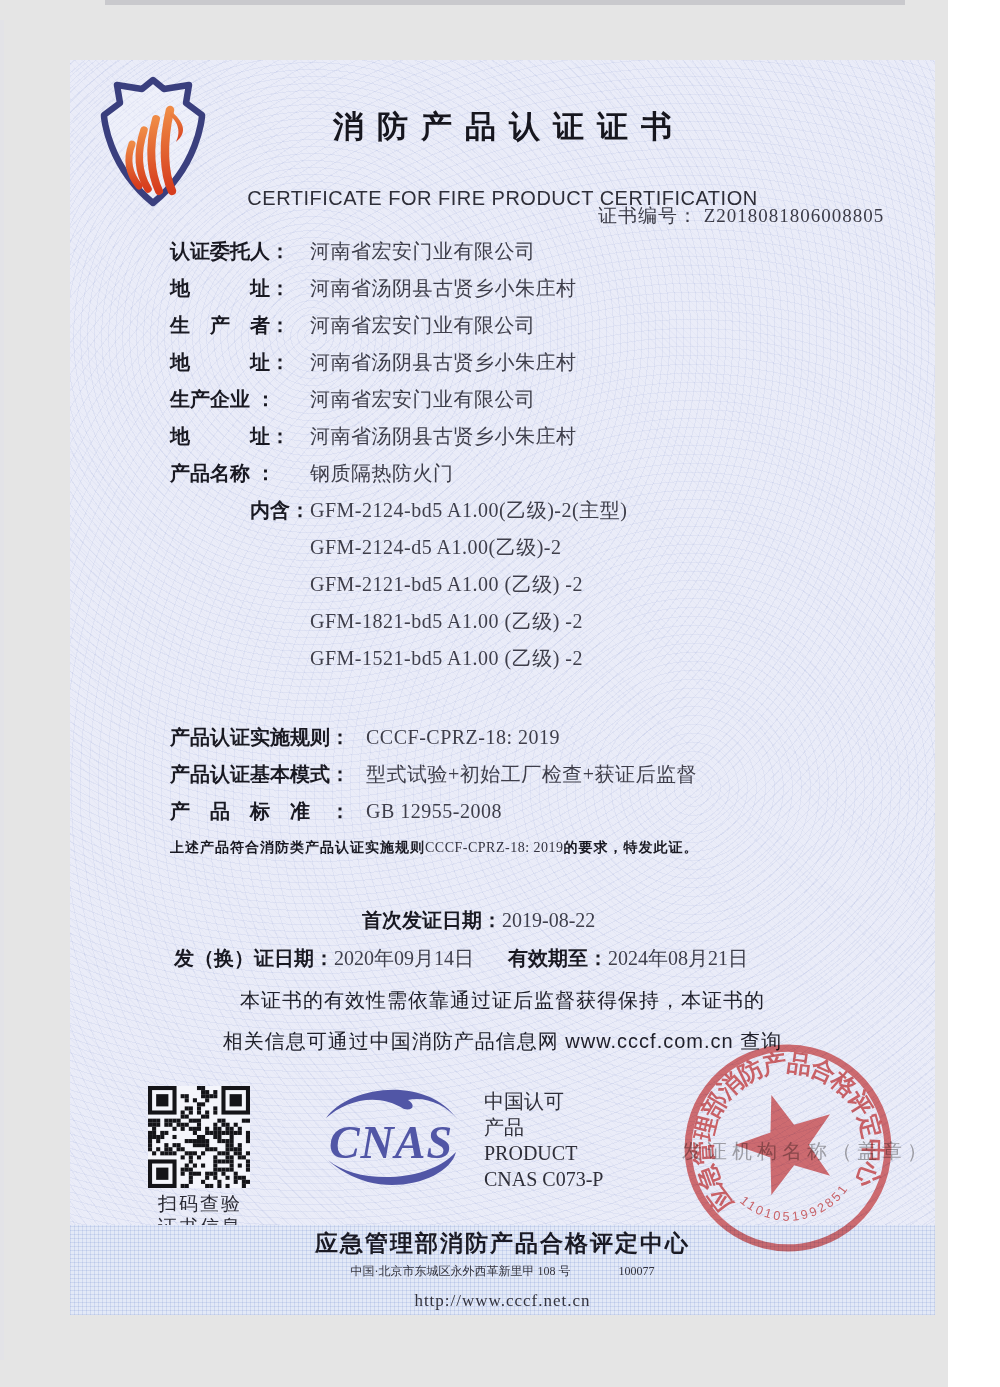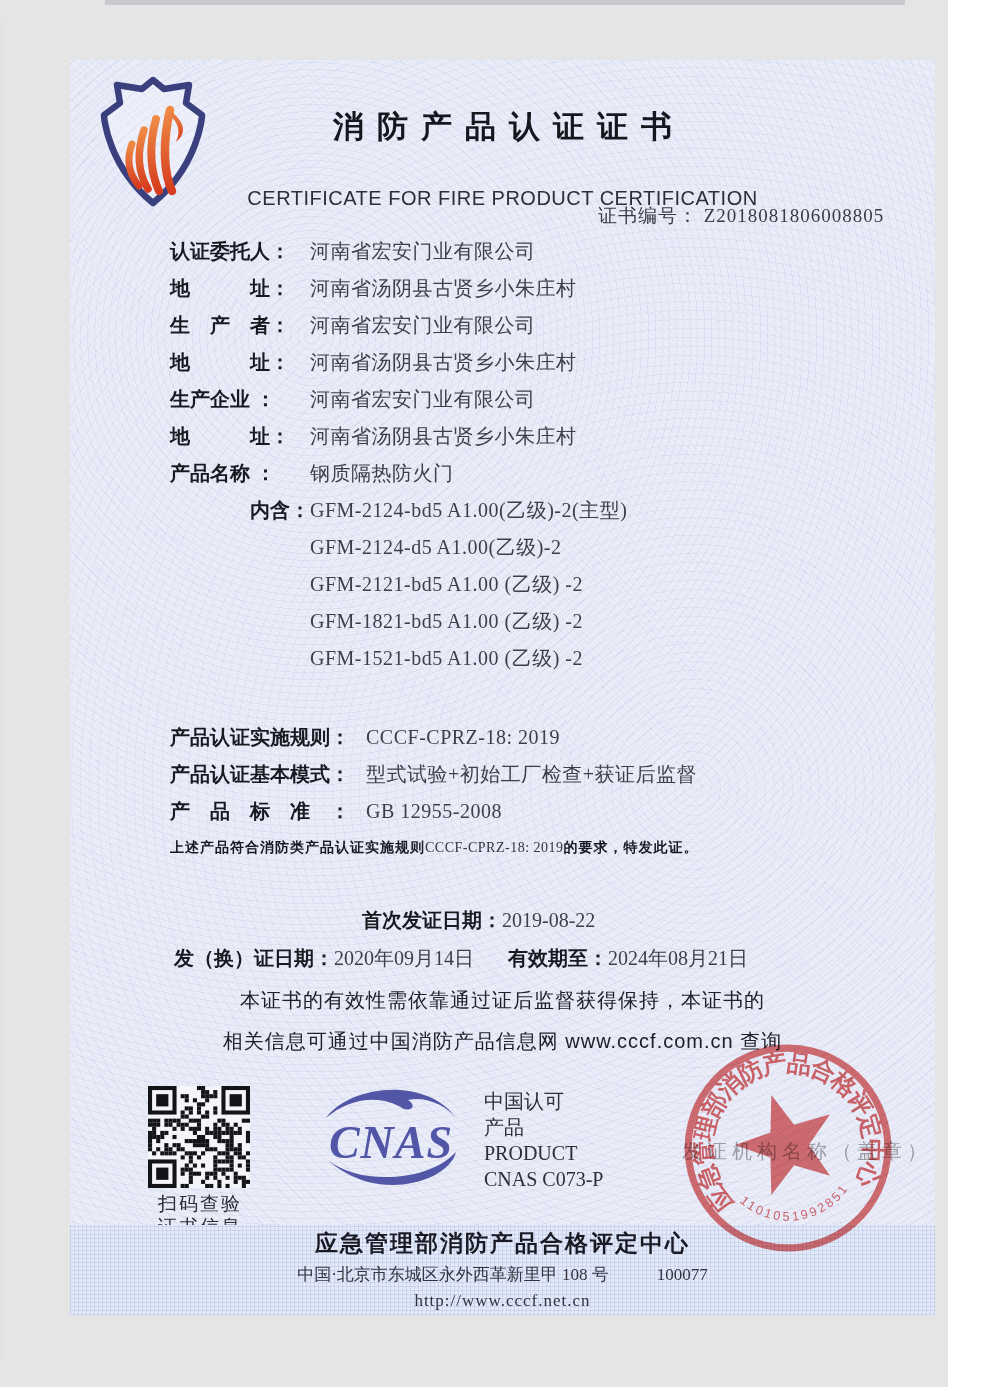--- a/index.html
+++ b/index.html
@@ -100,21 +100,21 @@
     position:absolute; left:602px; top:972px; width:232px; height:232px;
     z-index:2; mix-blend-mode:multiply; opacity:0.85;
   }
 
   .org-name{
     position:absolute; left:0; top:1168px; width:100%; text-align:center;
     font-size:23px; font-weight:bold; color:#1a1a24; letter-spacing:2px;
   }
   .address{
     position:absolute; left:0; top:1203px; width:100%; text-align:center;
-    font-size:17px; color:#33333e; font-family:"Liberation Serif", serif;
+    font-size:12px; color:#33333e; font-family:"Liberation Serif", serif;
   }
   .website{
     position:absolute; left:0; top:1231px; width:100%; text-align:center;
     font-size:17px; color:#33333e; font-family:"Liberation Serif", serif; letter-spacing:1px;
   }
   .postcode{display:inline-block; margin-left:48px;}
 </style>
 </head>
 <body>
 

